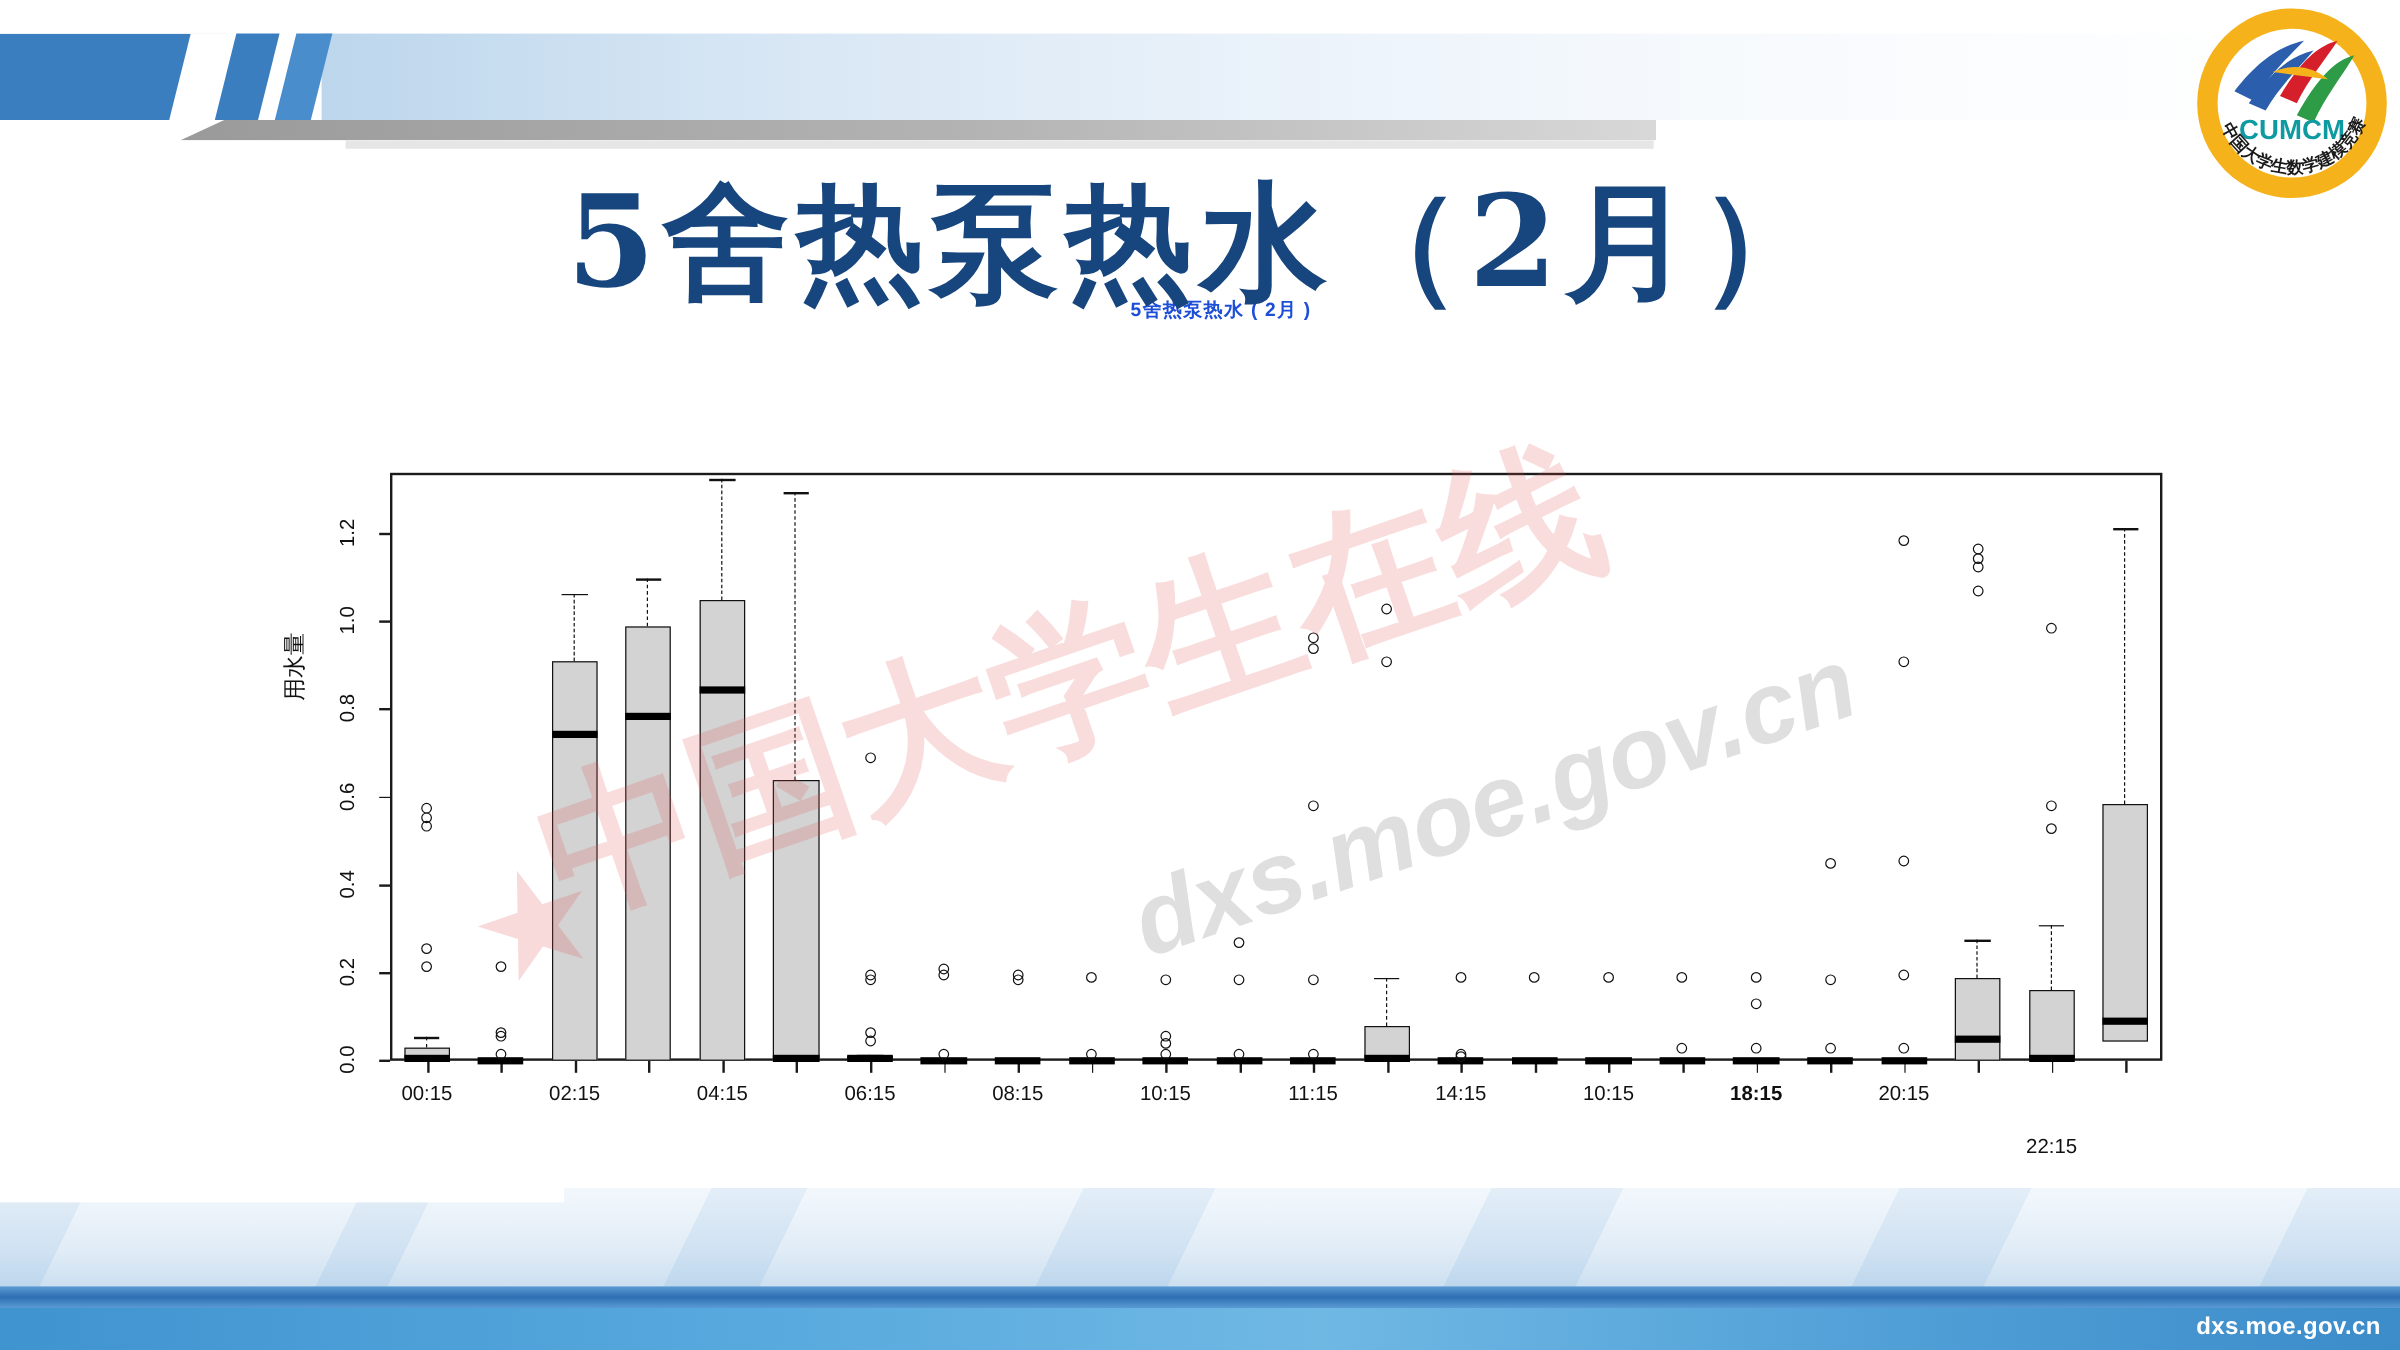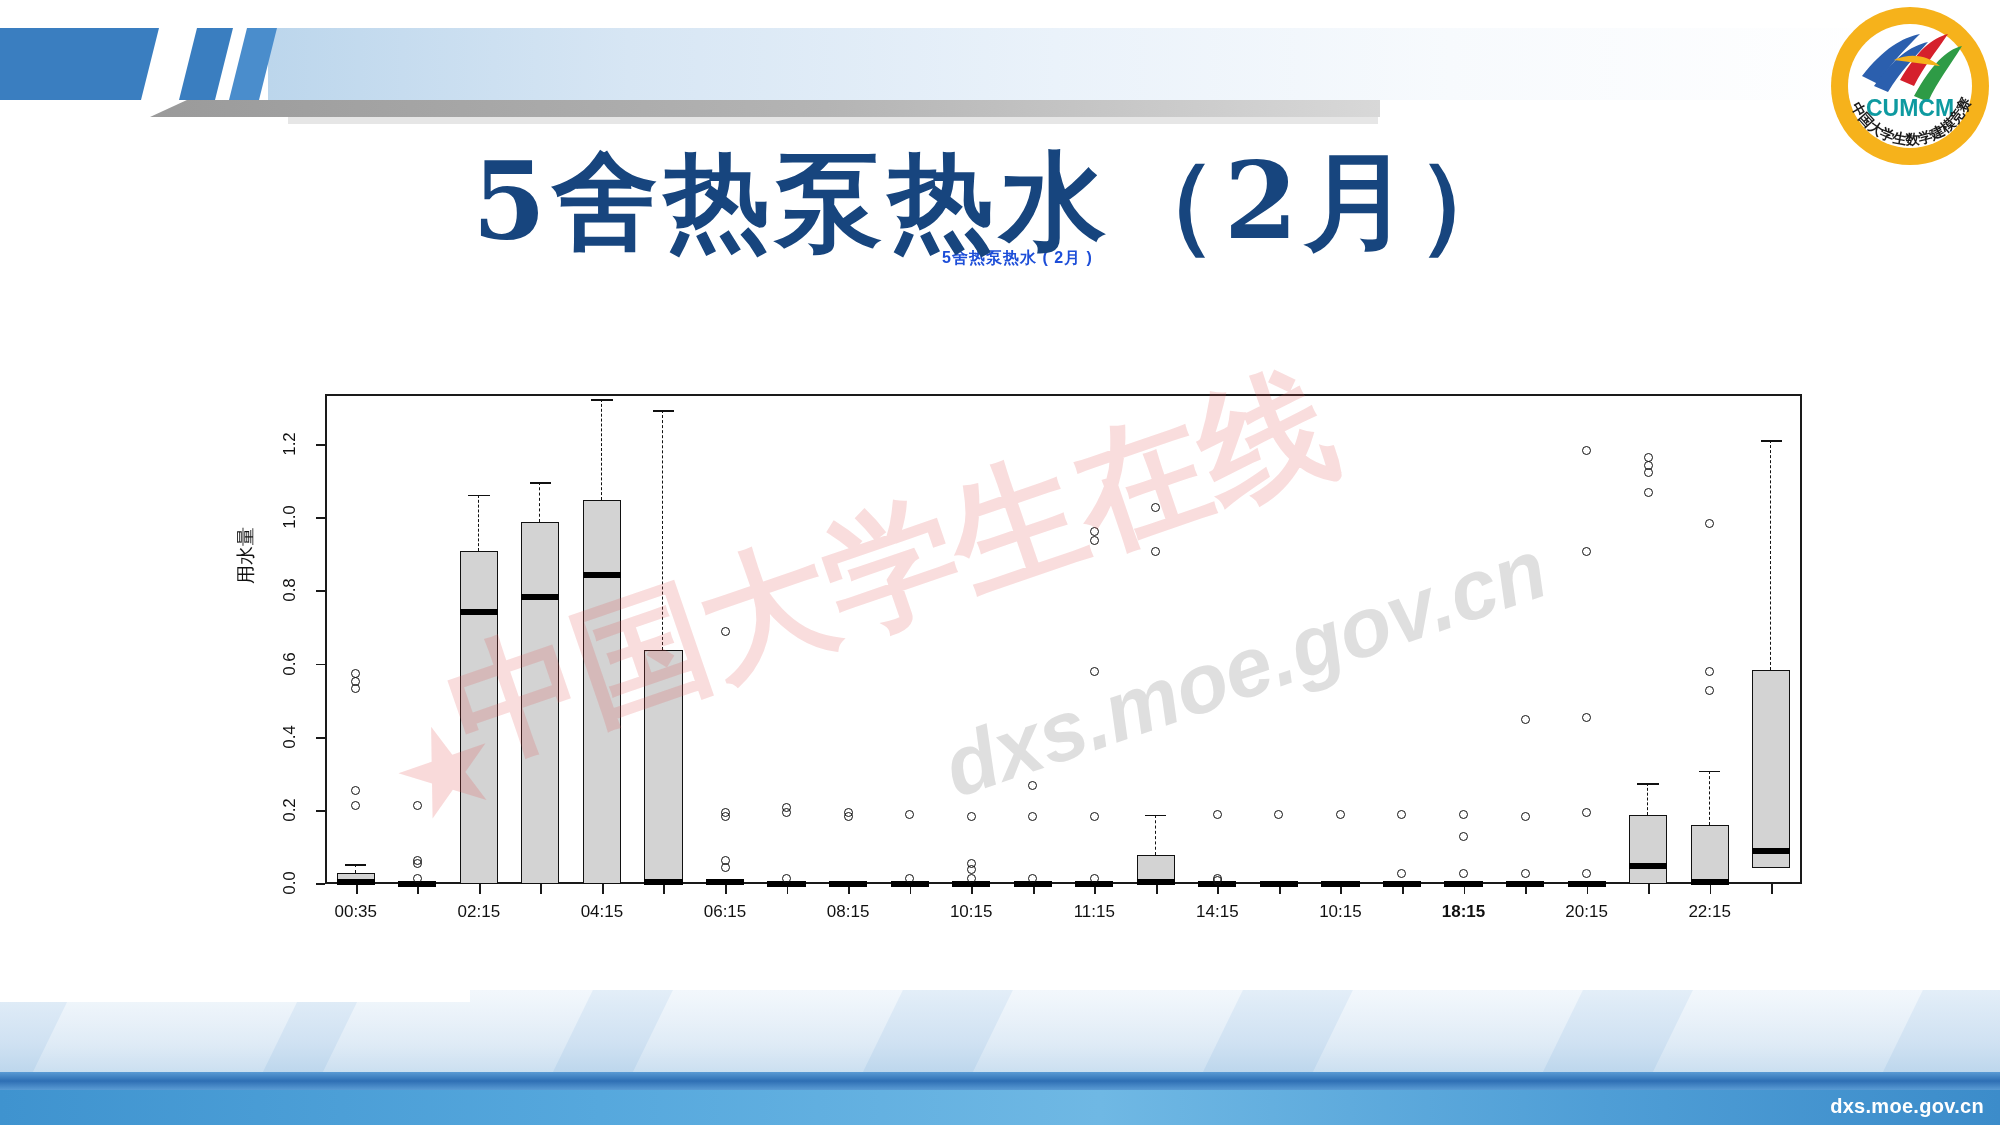--- a/index.html
+++ b/index.html
@@ -156,21 +156,21 @@
       <div class="ylabel" style="top: 332.731px;">0.4</div>
       <div class="ytick" style="top: 269.597px;"></div>
       <div class="ylabel" style="top: 259.597px;">0.6</div>
       <div class="ytick" style="top: 196.463px;"></div>
       <div class="ylabel" style="top: 186.463px;">0.8</div>
       <div class="ytick" style="top: 123.328px;"></div>
       <div class="ylabel" style="top: 113.328px;">1.0</div>
       <div class="ytick" style="top: 50.194px;"></div>
       <div class="ylabel" style="top: 40.194px;">1.2</div>
       <div class="xtick" style="left: 30.7708px;"></div>
-      <div class="xlabel" style="left: 30.7708px;">00:35</div>
+      <div class="xlabel" style="left: 30.7708px;">00:15</div>
       <div class="xtick" style="left: 92.3125px;"></div>
       <div class="xtick" style="left: 153.854px;"></div>
       <div class="xlabel" style="left: 153.854px;">02:15</div>
       <div class="xtick" style="left: 215.396px;"></div>
       <div class="xtick" style="left: 276.938px;"></div>
       <div class="xlabel" style="left: 276.938px;">04:15</div>
       <div class="xtick" style="left: 338.479px;"></div>
       <div class="xtick" style="left: 400.021px;"></div>
       <div class="xlabel" style="left: 400.021px;">06:15</div>
       <div class="xtick" style="left: 461.562px;"></div>
@@ -189,21 +189,21 @@
       <div class="xtick" style="left: 1015.44px;"></div>
       <div class="xlabel" style="left: 1015.44px;">10:15</div>
       <div class="xtick" style="left: 1076.98px;"></div>
       <div class="xtick" style="left: 1138.52px;"></div>
       <div class="xlabel" style="left: 1138.52px; font-weight: bold;">18:15</div>
       <div class="xtick" style="left: 1200.06px;"></div>
       <div class="xtick" style="left: 1261.6px;"></div>
       <div class="xlabel" style="left: 1261.6px;">20:15</div>
       <div class="xtick" style="left: 1323.15px;"></div>
       <div class="xtick" style="left: 1384.69px;"></div>
-      <div class="xlabel" style="left: 1384.69px;">22:15</div>
+      <div class="xlabel" style="left: 1384.69px; margin-top: 44px;">22:15</div>
       <div class="xtick" style="left: 1446.23px;"></div>
       <div class="box-group" title="00:15" style="left: 11.6929px; top: 0px; width: 38.1558px; height: 490px;">
         <div class="bx-whisk" style="left: 18.0779px; top: 469.888px; height: 9.14179px;"></div>
         <div class="bx-cap" style="left: 8.39428px; width: 21.3673px; top: 469.888px;"></div>
         <div class="bx-rect" style="left: 0px; top: 479.03px; width: 38.1558px; height: 10.9701px;"></div>
         <div class="bx-median" style="left: 0px; top: 485.172px; width: 38.1558px; height: 6px;"></div>
         <div class="bx-out" style="left: 14.5779px; top: 392.254px;"></div>
         <div class="bx-out" style="left: 14.5779px; top: 406.881px;"></div>
         <div class="bx-out" style="left: 14.5779px; top: 275.239px;"></div>
         <div class="bx-out" style="left: 14.5779px; top: 282.552px;"></div>

